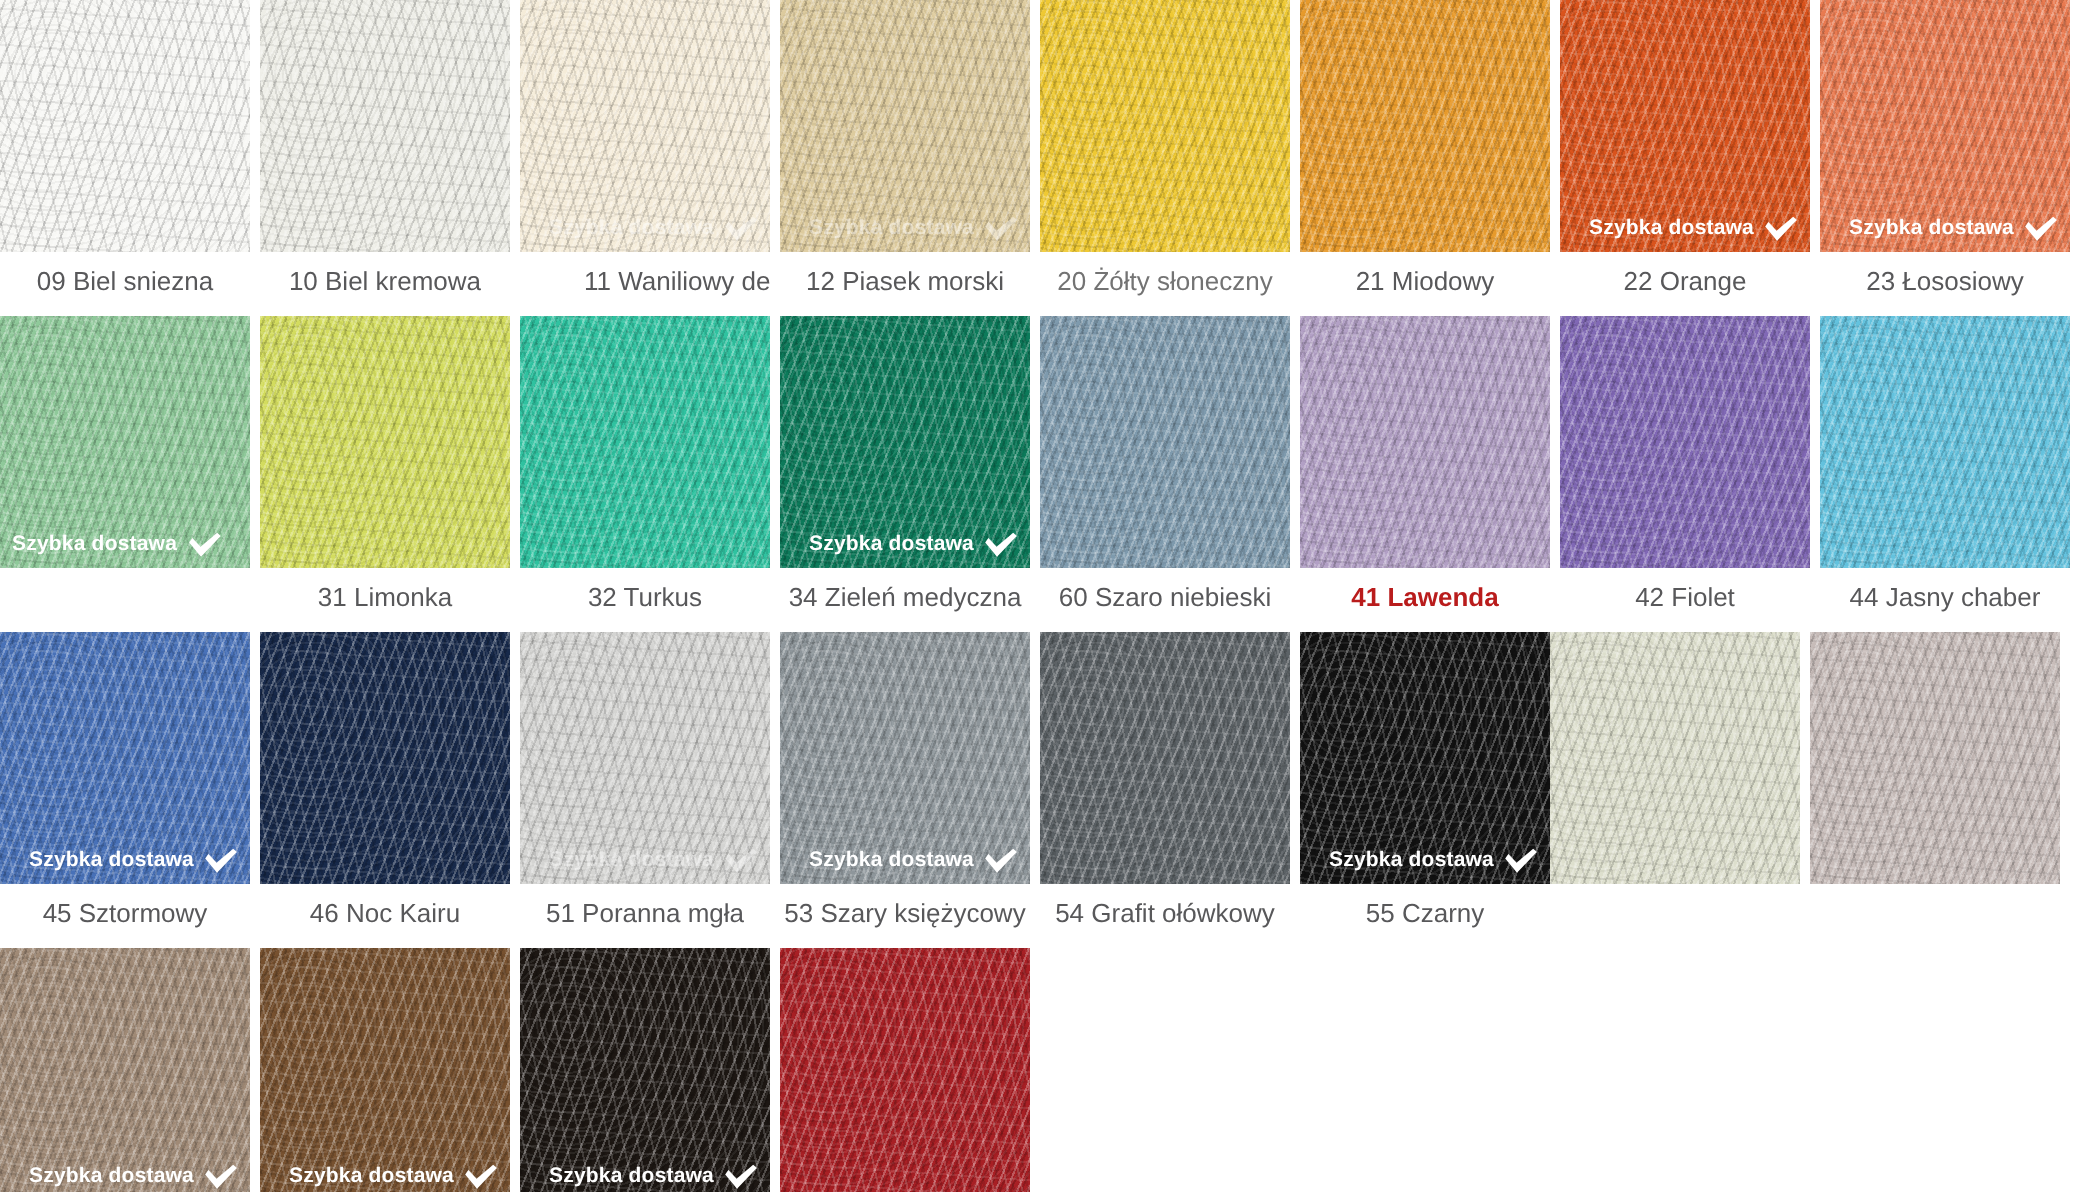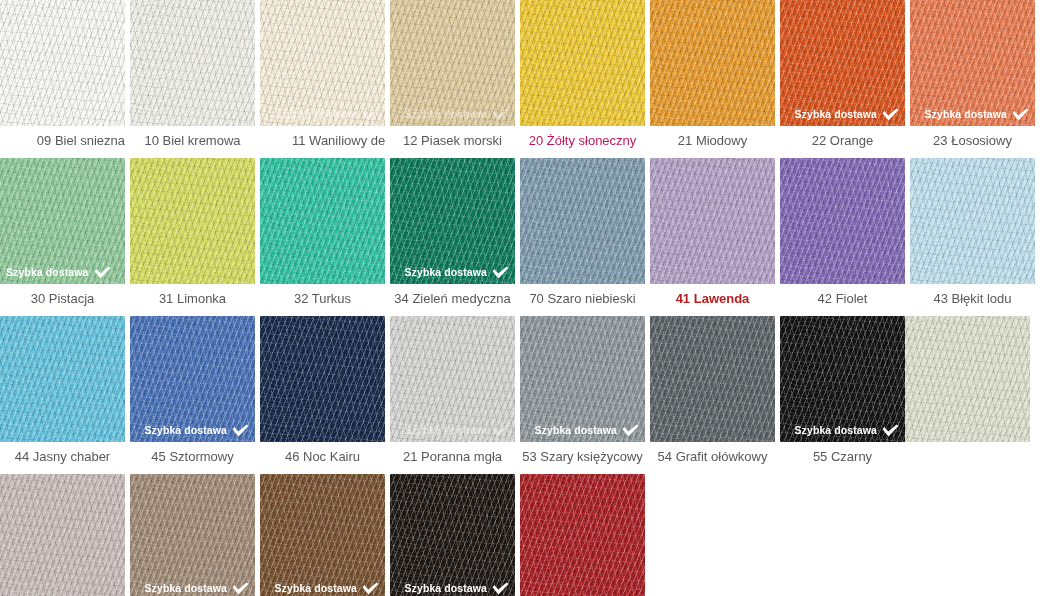--- a/index.html
+++ b/index.html
@@ -132,21 +132,21 @@
 </head>
 <body>
 
 <div id="palette">
     <div class="swatch-cell">
       <div class="swatch-chip" style="background-color: rgb(247, 247, 244);">
         <div class="tex tex-a"></div>
         <div class="tex tex-b"></div>
         <div class="tex tex-c"></div>
       </div>
-      <div class="swatch-label" style="color: rgb(88, 88, 90); text-align: right;">09 Biel sniezna</div>
+      <div class="swatch-label" style="color: rgb(88, 88, 90);">09 Biel sniezna</div>
     </div>
     <div class="swatch-cell">
       <div class="swatch-chip" style="background-color: rgb(238, 238, 231);">
         <div class="tex tex-a"></div>
         <div class="tex tex-b"></div>
         <div class="tex tex-c"></div>
       </div>
       <div class="swatch-label" style="color: rgb(88, 88, 90);">10 Biel kremowa</div>
     </div>
     <div class="swatch-cell">
@@ -176,21 +176,21 @@
         </div>
       </div>
       <div class="swatch-label" style="color: rgb(88, 88, 90);">12 Piasek morski</div>
     </div>
     <div class="swatch-cell">
       <div class="swatch-chip" style="background-color: rgb(239, 201, 51);">
         <div class="tex tex-a"></div>
         <div class="tex tex-b"></div>
         <div class="tex tex-c"></div>
       </div>
-      <div class="swatch-label" style="color: #be185d;">20 Żółty słoneczny</div>
+      <div class="swatch-label" style="color: #737373;">20 Żółty słoneczny</div>
     </div>
     <div class="swatch-cell">
       <div class="swatch-chip" style="background-color: rgb(231, 154, 43);">
         <div class="tex tex-a"></div>
         <div class="tex tex-b"></div>
         <div class="tex tex-c"></div>
       </div>
       <div class="swatch-label" style="color: rgb(88, 88, 90);">21 Miodowy</div>
     </div>
     <div class="swatch-cell">
@@ -226,21 +226,20 @@
         <div class="tex tex-a"></div>
         <div class="tex tex-b"></div>
         <div class="tex tex-c"></div>
         <div class="badge align-left">
           <span class="badge-text">Szybka dostawa</span>
           <svg class="badge-check" viewBox="0 0 17 13">
             <path d="M0.6 5.2 L2.2 3.0 L6.3 7.4 L14.6 0.4 L16.4 2.0 L6.5 12.4 Z" fill="#ffffff"></path>
           </svg>
         </div>
       </div>
-      <div class="swatch-label" style="color: rgb(88, 88, 90);">30 Pistacja</div>
     </div>
     <div class="swatch-cell">
       <div class="swatch-chip" style="background-color: rgb(211, 220, 94);">
         <div class="tex tex-a"></div>
         <div class="tex tex-b"></div>
         <div class="tex tex-c"></div>
       </div>
       <div class="swatch-label" style="color: rgb(88, 88, 90);">31 Limonka</div>
     </div>
     <div class="swatch-cell">
@@ -264,46 +263,38 @@
         </div>
       </div>
       <div class="swatch-label" style="color: rgb(88, 88, 90);">34 Zieleń medyczna</div>
     </div>
     <div class="swatch-cell">
       <div class="swatch-chip" style="background-color: rgb(126, 154, 173);">
         <div class="tex tex-a"></div>
         <div class="tex tex-b"></div>
         <div class="tex tex-c"></div>
       </div>
-      <div class="swatch-label" style="color: rgb(88, 88, 90);">70 Szaro niebieski</div>
+      <div class="swatch-label" style="color: rgb(88, 88, 90);">60 Szaro niebieski</div>
     </div>
     <div class="swatch-cell">
       <div class="swatch-chip" style="background-color: rgb(178, 160, 197);">
         <div class="tex tex-a"></div>
         <div class="tex tex-b"></div>
         <div class="tex tex-c"></div>
       </div>
       <div class="swatch-label" style="color: #b91c1c; font-weight: bold;">41 Lawenda</div>
     </div>
     <div class="swatch-cell">
       <div class="swatch-chip" style="background-color: rgb(128, 104, 181);">
         <div class="tex tex-a"></div>
         <div class="tex tex-b"></div>
         <div class="tex tex-c"></div>
       </div>
       <div class="swatch-label" style="color: rgb(88, 88, 90);">42 Fiolet</div>
     </div>
-    <div class="swatch-cell last-col">
-      <div class="swatch-chip" style="background-color: rgb(189, 223, 236);">
-        <div class="tex tex-a"></div>
-        <div class="tex tex-b"></div>
-        <div class="tex tex-c"></div>
-      </div>
-      <div class="swatch-label" style="color: rgb(88, 88, 90);">43 Błękit lodu</div>
-    </div>
     <div class="swatch-cell">
       <div class="swatch-chip" style="background-color: rgb(99, 194, 222);">
         <div class="tex tex-a"></div>
         <div class="tex tex-b"></div>
         <div class="tex tex-c"></div>
       </div>
       <div class="swatch-label" style="color: rgb(88, 88, 90);">44 Jasny chaber</div>
     </div>
     <div class="swatch-cell">
       <div class="swatch-chip" style="background-color: rgb(72, 113, 184);">
@@ -332,21 +323,21 @@
         <div class="tex tex-a"></div>
         <div class="tex tex-b"></div>
         <div class="tex tex-c"></div>
         <div class="badge faded">
           <span class="badge-text">Szybka dostawa</span>
           <svg class="badge-check" viewBox="0 0 17 13">
             <path d="M0.6 5.2 L2.2 3.0 L6.3 7.4 L14.6 0.4 L16.4 2.0 L6.5 12.4 Z" fill="#ffffff"></path>
           </svg>
         </div>
       </div>
-      <div class="swatch-label" style="color: rgb(88, 88, 90);">21 Poranna mgła</div>
+      <div class="swatch-label" style="color: rgb(88, 88, 90);">51 Poranna mgła</div>
     </div>
     <div class="swatch-cell">
       <div class="swatch-chip" style="background-color: rgb(142, 150, 155);">
         <div class="tex tex-a"></div>
         <div class="tex tex-b"></div>
         <div class="tex tex-c"></div>
         <div class="badge">
           <span class="badge-text">Szybka dostawa</span>
           <svg class="badge-check" viewBox="0 0 17 13">
             <path d="M0.6 5.2 L2.2 3.0 L6.3 7.4 L14.6 0.4 L16.4 2.0 L6.5 12.4 Z" fill="#ffffff"></path>

